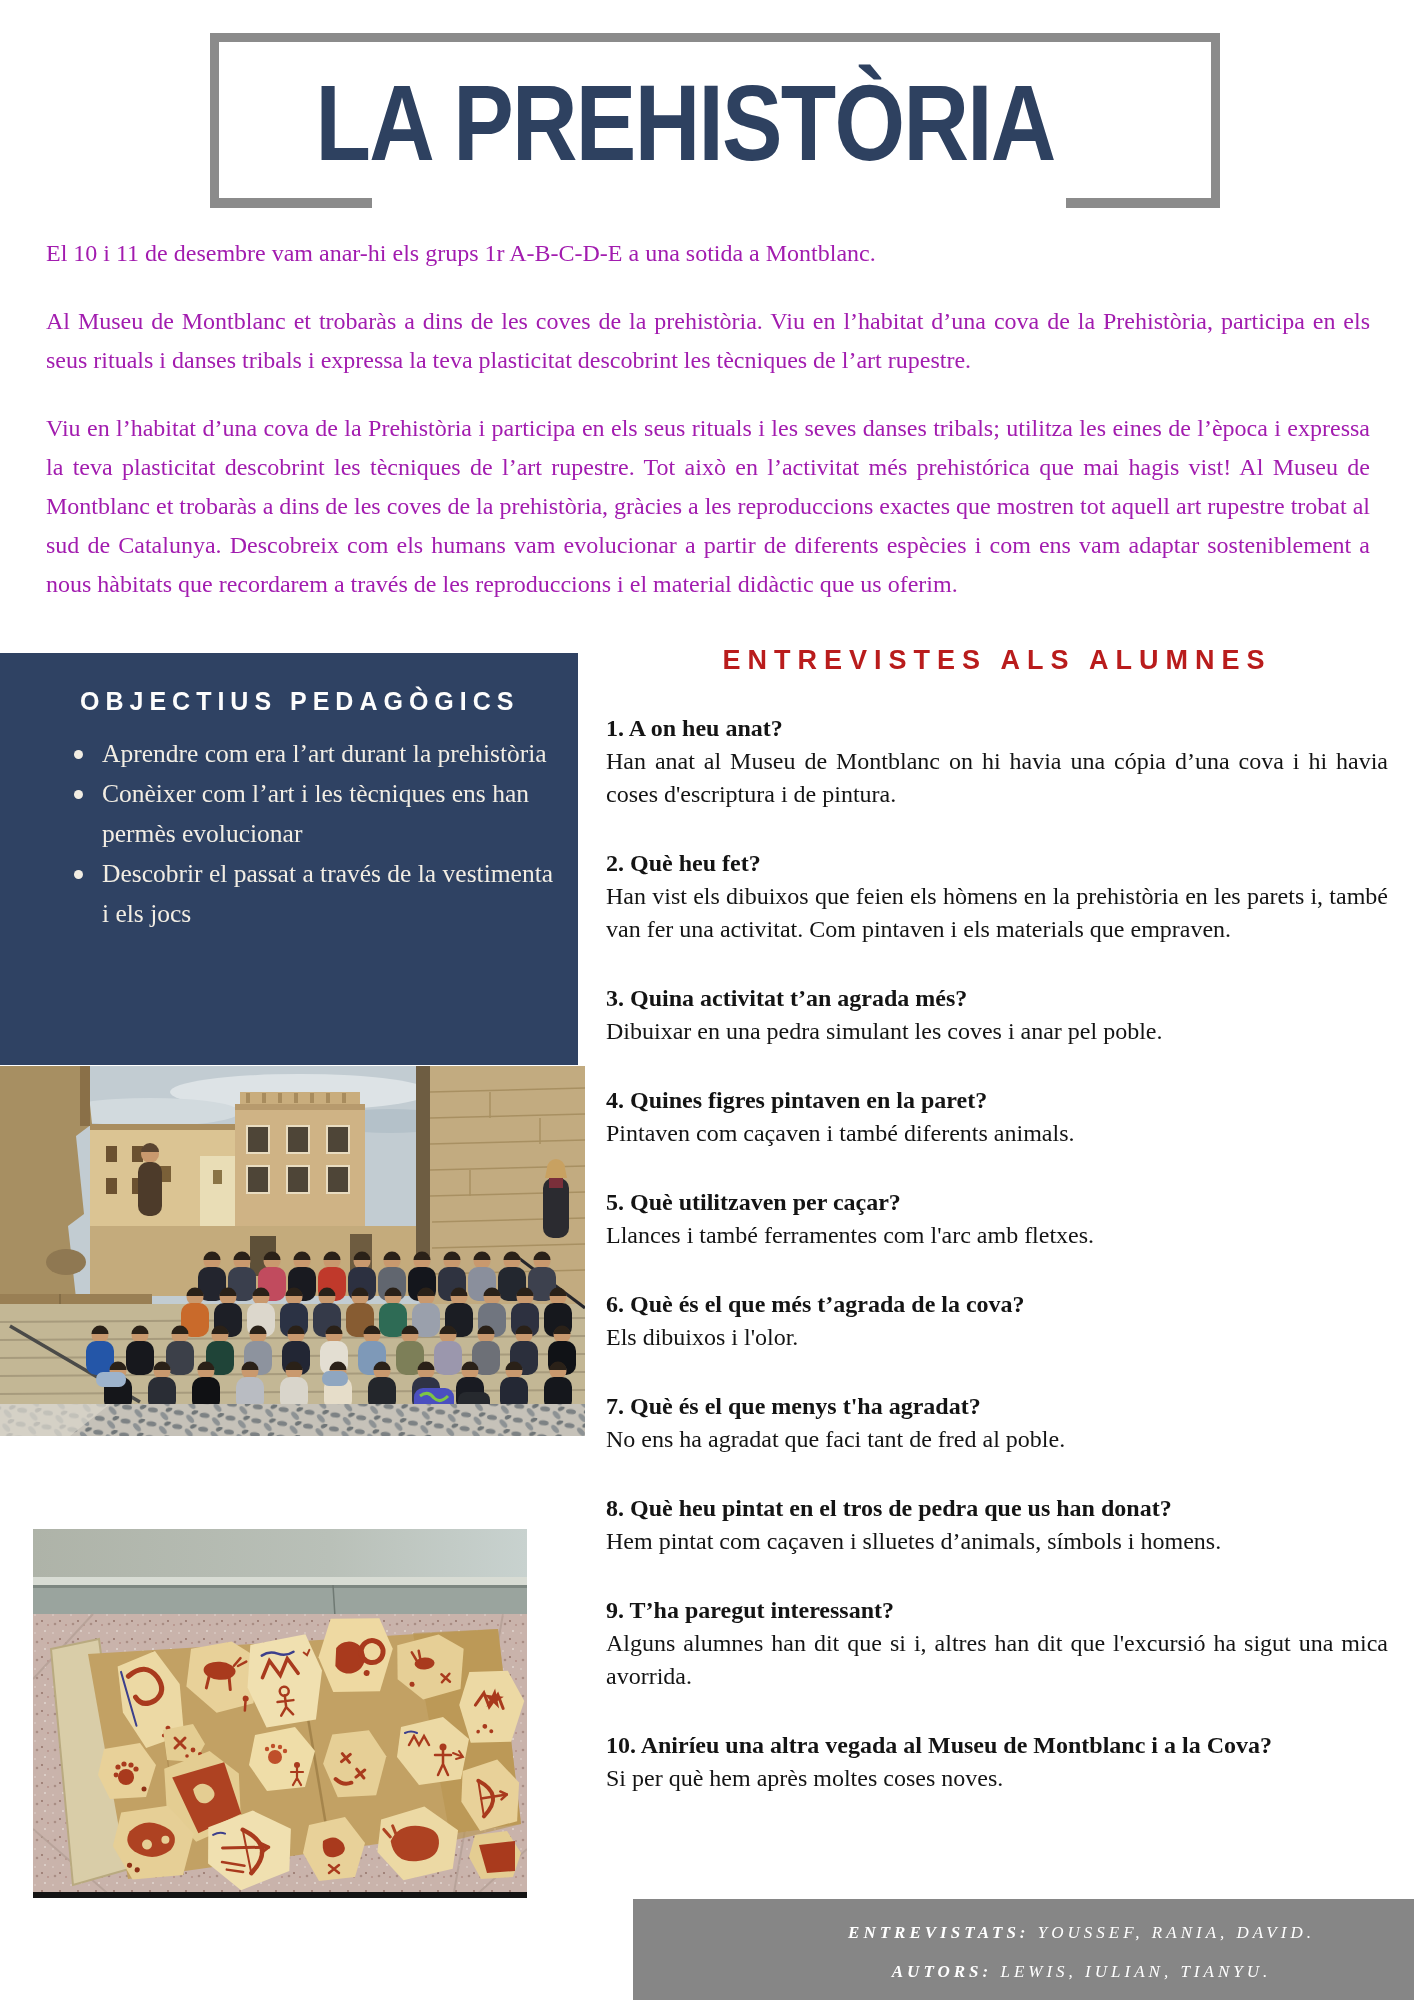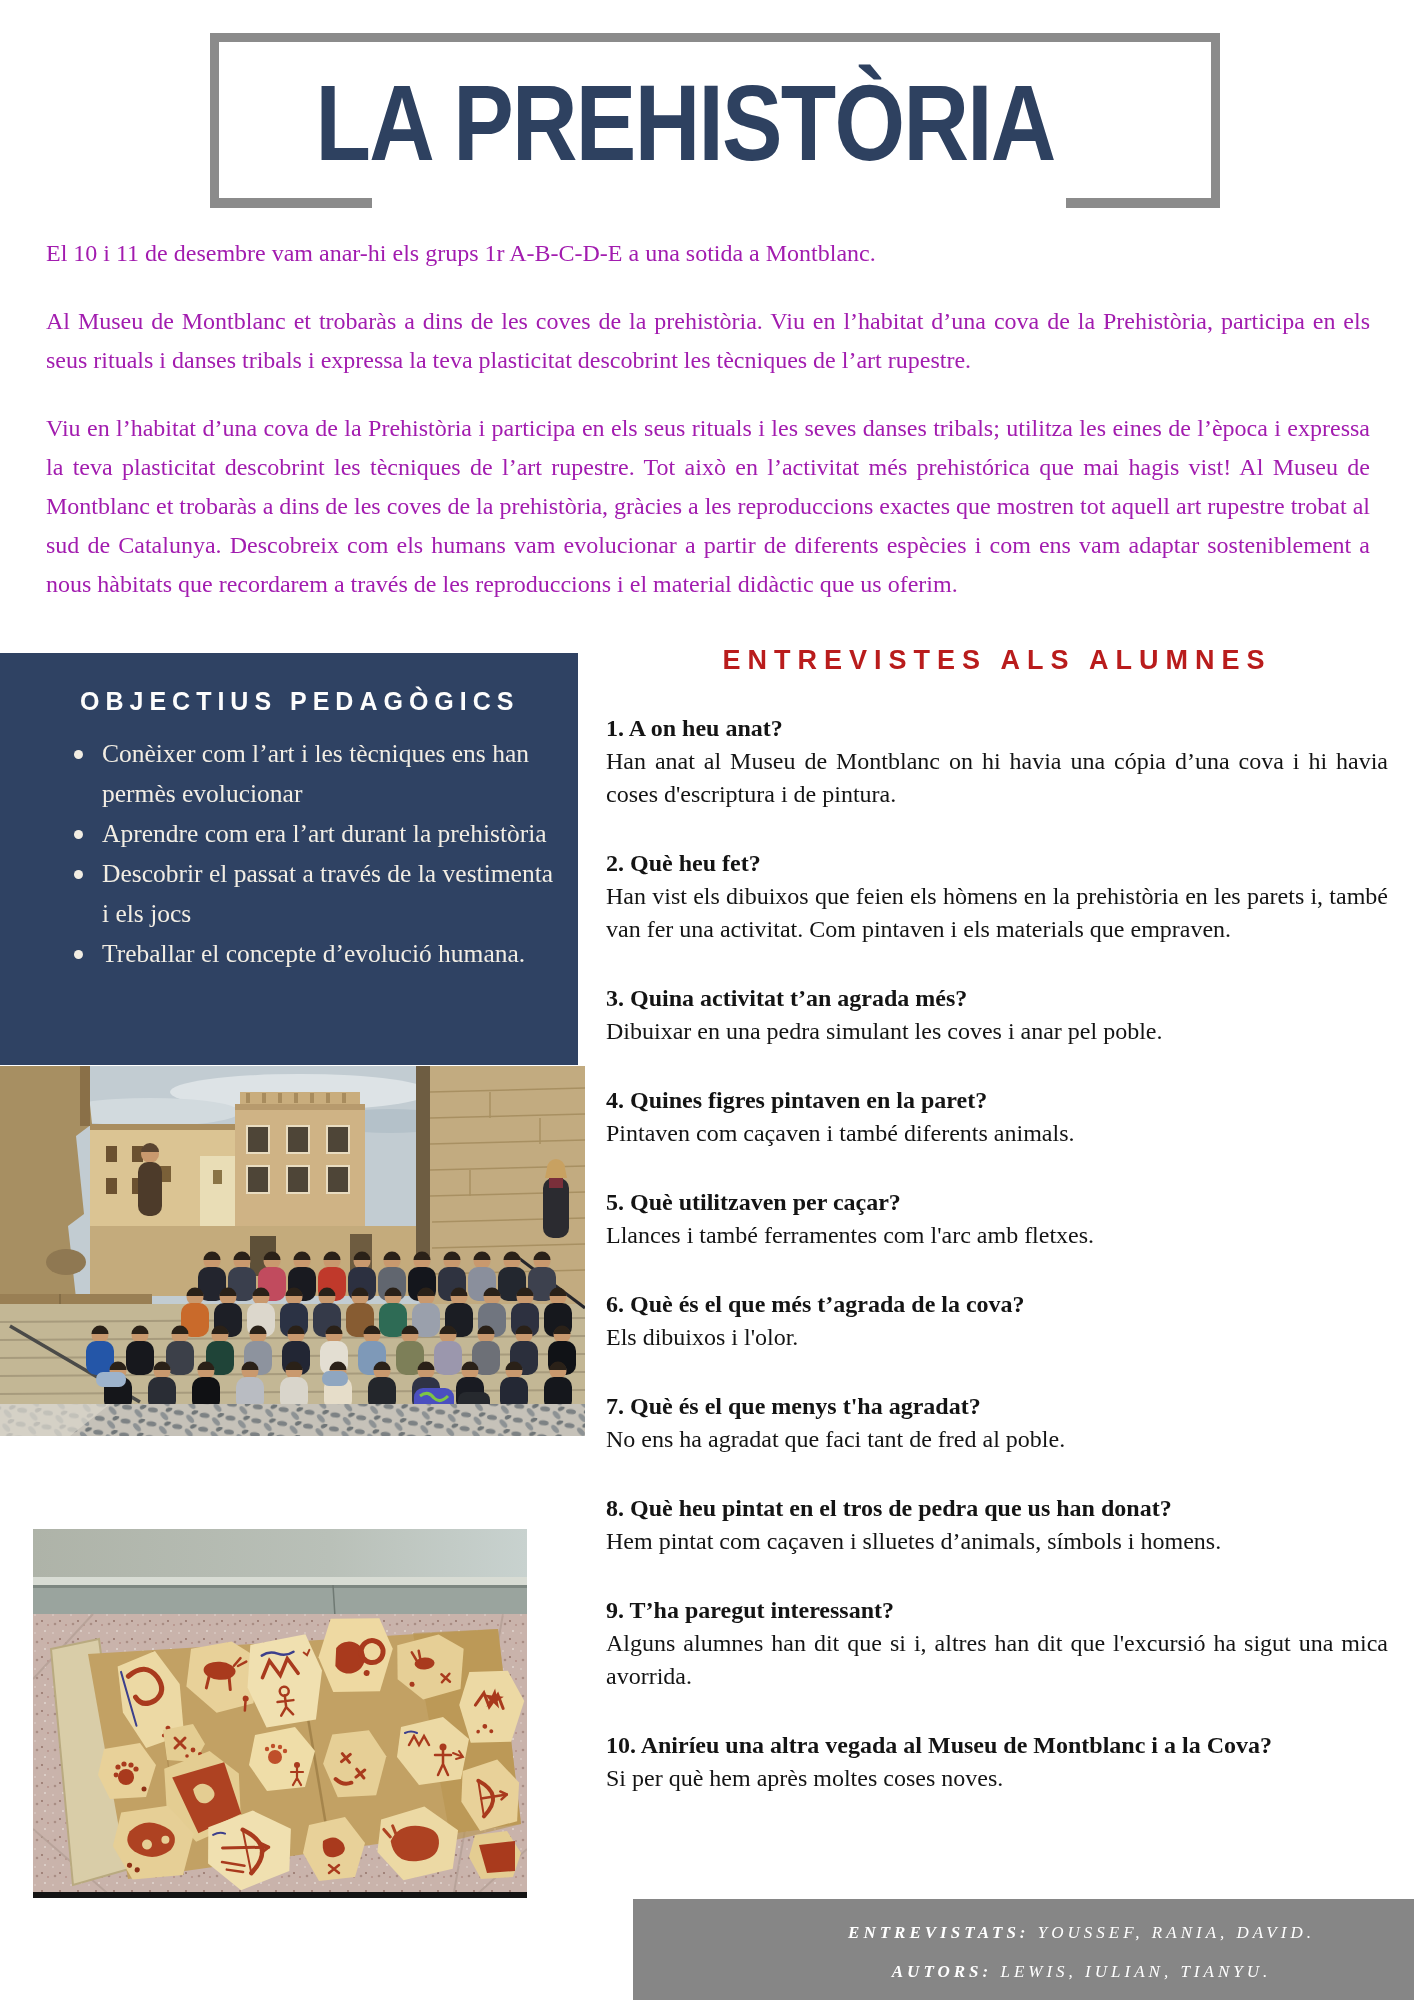--- a/index.html
+++ b/index.html
@@ -90,24 +90,23 @@
 
   <div class="intro">
     <p>El 10 i 11 de desembre vam anar-hi els grups 1r A-B-C-D-E a una sotida a Montblanc.</p>
     <p class="j">Al Museu de Montblanc et trobaràs a dins de les coves de la prehistòria. Viu en l’habitat d’una cova de la Prehistòria, participa en els seus rituals i danses tribals i expressa la teva plasticitat descobrint les tècniques de l’art rupestre.</p>
     <p class="j">Viu en l’habitat d’una cova de la Prehistòria i participa en els seus rituals i les seves danses tribals; utilitza les eines de l’època i expressa la teva plasticitat descobrint les tècniques de l’art rupestre. Tot això en l’activitat més prehistórica que mai hagis vist! Al Museu de Montblanc et trobaràs a dins de les coves de la prehistòria, gràcies a les reproduccions exactes que mostren tot aquell art rupestre trobat al sud de Catalunya. Descobreix com els humans vam evolucionar a partir de diferents espècies i com ens vam adaptar sosteniblement a nous hàbitats que recordarem a través de les reproduccions i el material didàctic que us oferim.</p>
   </div>
 
   <div class="objectives">
     <h2>OBJECTIUS PEDAGÒGICS</h2>
     <ul>
+      <li>Aprendre com era l’art durant la prehistòria</li>
       <li>Conèixer com l’art i les tècniques ens han permès evolucionar</li>
-      <li>Aprendre com era l’art durant la prehistòria</li>
       <li>Descobrir el passat a través de la vestimenta i els jocs</li>
-      <li>Treballar el concepte d’evolució humana.</li>
     </ul>
   </div>
 
   <div class="interviews">
     <h2>ENTREVISTES ALS ALUMNES</h2>
     <div class="qa-block">
         <div class="qa-q">1. A on heu anat?</div>
         <div class="qa-a">Han anat al Museu de Montblanc on hi havia una cópia d’una cova i hi havia coses d'escriptura i de pintura.</div>
       </div>
     <div class="qa-block">

